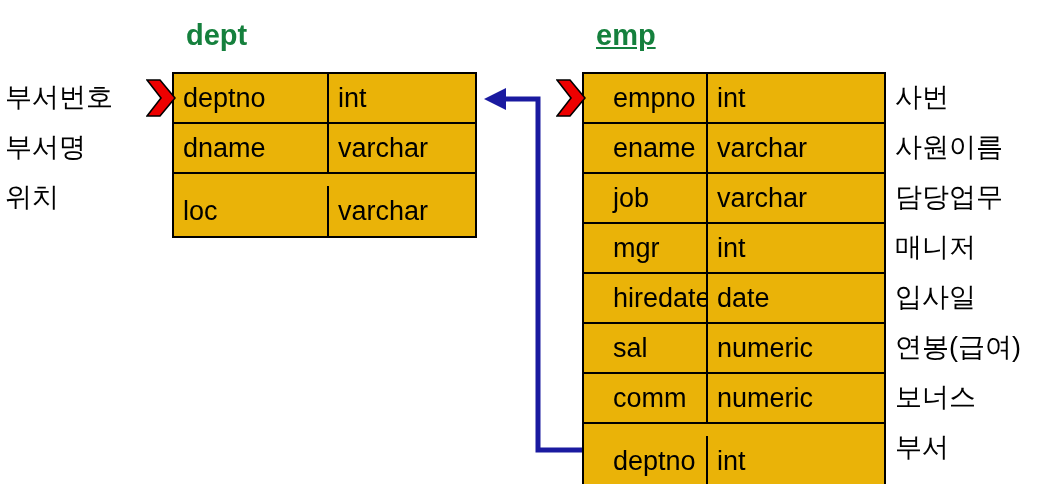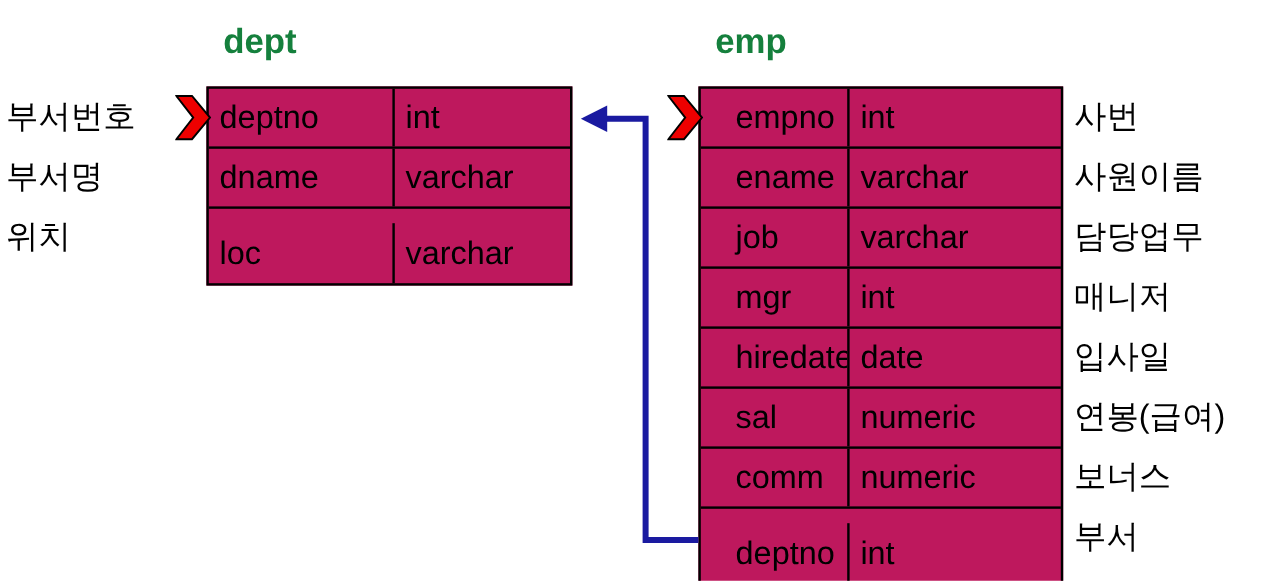--- a/index.html
+++ b/index.html
@@ -23,28 +23,28 @@
   
   .table-title {
     position: absolute;
     font-weight: bold;
     font-size: 29px;
     color: #15803d;
     letter-spacing: 0px;
     white-space: nowrap;
   }
   #title-dept { left: 186px; top: 19px; }
-  #title-emp  { left: 596px; top: 19px; }
+  #title-emp  { left: 596px; top: 19px; text-decoration: underline; }
 
   
   .entity {
     position: absolute;
     border: 2px solid #000000;
     box-sizing: border-box;
-    background: #be185d;
+    background: #eab308;
   }
   #entity-dept { left: 172px; top: 72px;  width: 305px; }
   #entity-emp  { left: 582px; top: 72px;  width: 304px; }
 
   .attr-row {
     display: flex;
     height: 50px;
     box-sizing: border-box;
     border-bottom: 2px solid #000000;
   }

